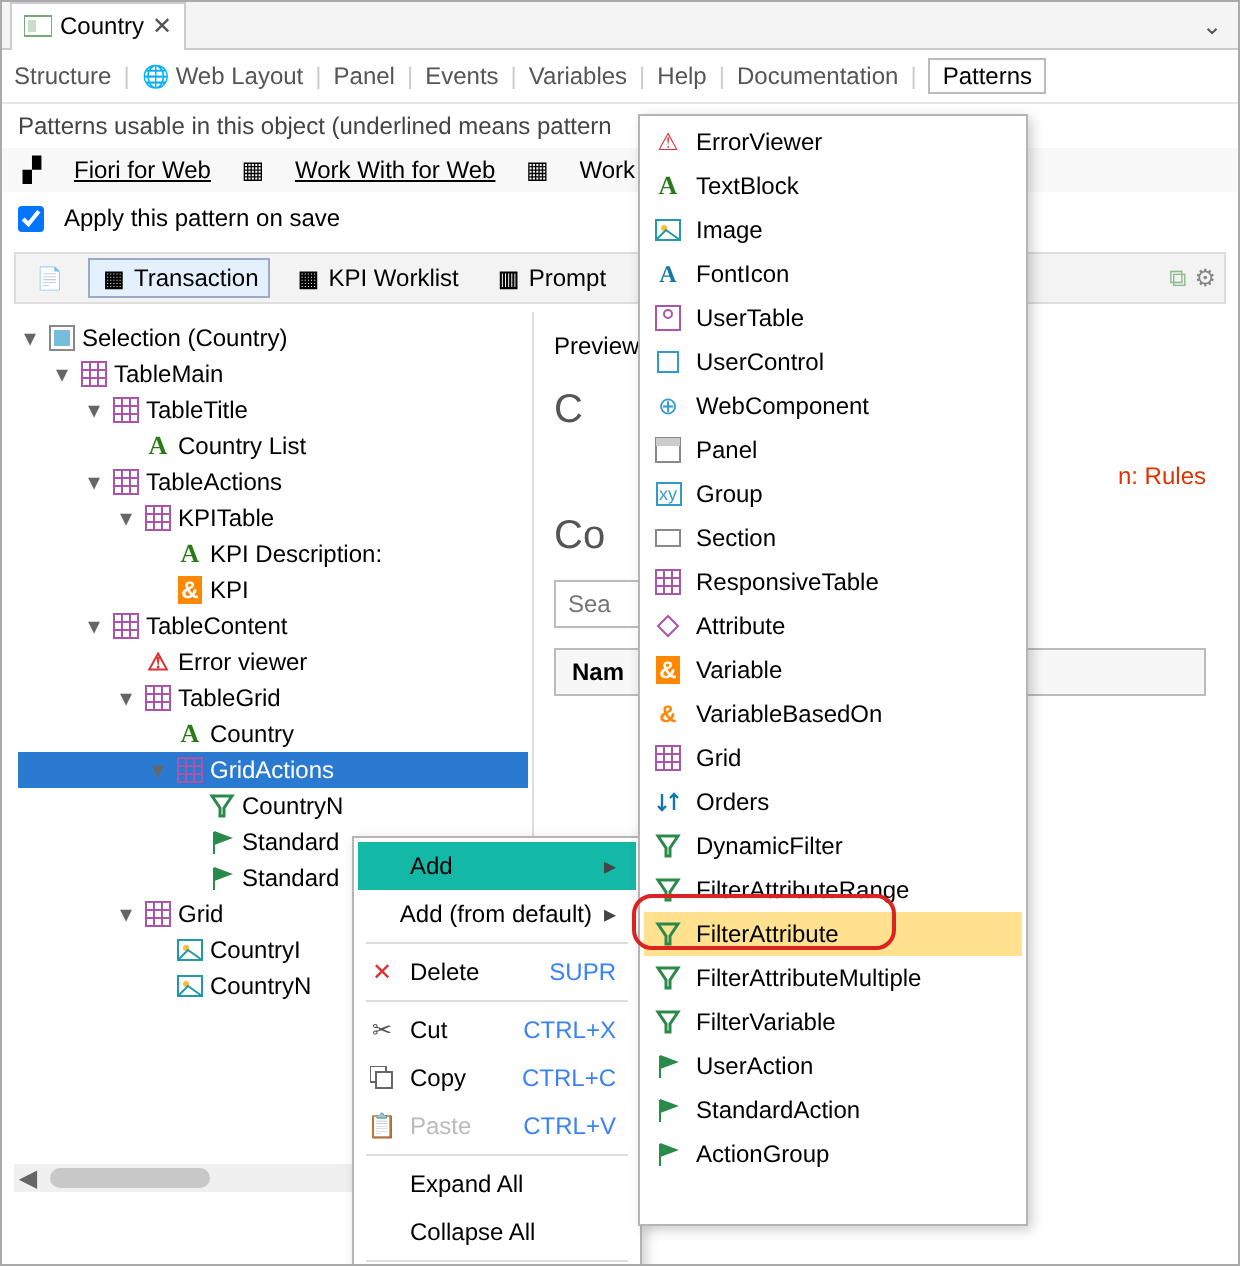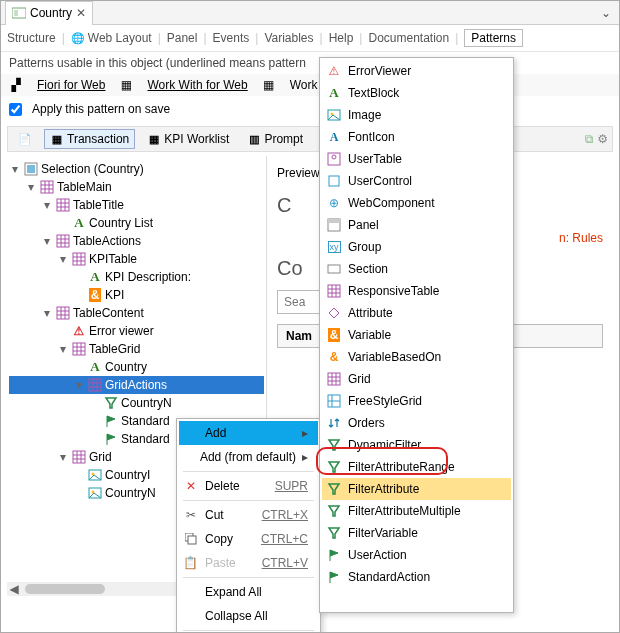--- a/index.html
+++ b/index.html
@@ -49,23 +49,23 @@
   .search-row .sbtn { width:24px;height:24px;border:1px solid #bbb;background:#fff;display:flex;align-items:center;justify-content:center;}
   .thead { border:1px solid #bbb; padding:4px 8px; background:#f7f7f7; font-weight:bold; }
   
   .scrollbar-h { position:absolute; bottom:0; left:0; right:0; height:14px; background:#f0f0f0; display:flex; align-items:center; }
   .scrollbar-h .thumb{width:80px;height:10px;background:#c8c8c8;margin-left:4px;border-radius:5px;}
   .scrollbar-h .arrow{width:14px;text-align:center;color:#666;}
   
   
   .ctx-menu { position:absolute; background:#fff; border:1px solid #b5b5b5; box-shadow:2px 2px 6px rgba(0,0,0,.2); padding:2px; z-index:50; }
   .ctx-item { display:flex; align-items:center; height:24px; padding:0 10px 0 4px; gap:6px; white-space:nowrap; cursor:default; }
-  .ctx-item.highlight { background:#0ea5e9; }
+  .ctx-item.highlight { background:#14b8a6; }
   .ctx-item .ico { width:16px; display:flex;justify-content:center;color:#555; }
-  .ctx-item .shortcut { margin-left:auto; color:#737373;text-decoration:underline; }
+  .ctx-item .shortcut { margin-left:auto; color:#3b82f6; }
   .ctx-item .arrow-r { margin-left:auto; color:#444; }
   .ctx-item.disabled { color:#bbb; }
   .ctx-sep { height:1px; background:#ddd; margin:2px 4px; }
   
   
   .submenu { position:absolute; background:#fff; border:1px solid #b5b5b5; box-shadow:2px 2px 6px rgba(0,0,0,.2); padding:2px; z-index:60; width:195px; }
   .sm-item { display:flex; align-items:center; height:22px; padding:0 8px 0 4px; gap:6px; white-space:nowrap; }
   .sm-item .ico {width:16px;display:flex;justify-content:center;}
   .sm-item.hl { background:#ffe18f; }
   .red-box{position:absolute;border:2px solid #d22;border-radius:10px;pointer-events:none;z-index:70;}
@@ -556,30 +556,20 @@
           <line x1="1" y1="9" x2="13" y2="9" stroke="#a5a"></line>
           <line x1="5" y1="1" x2="5" y2="13" stroke="#a5a"></line>
           <line x1="9" y1="1" x2="9" y2="13" stroke="#a5a"></line>
         </svg>
       </span>
       <span>Grid</span>
     </div>
     <div class="sm-item">
       <span class="ico">
         <svg width="14" height="14">
-          <rect x="1" y="1" width="12" height="12" fill="none" stroke="#39c"></rect>
-          <line x1="5" y1="1" x2="5" y2="13" stroke="#39c"></line>
-          <line x1="1" y1="7" x2="13" y2="7" stroke="#39c"></line>
-        </svg>
-      </span>
-      <span>FreeStyleGrid</span>
-    </div>
-    <div class="sm-item">
-      <span class="ico">
-        <svg width="14" height="14">
           <path d="M4 3 L4 11 M2 9 L4 11 L6 9 M10 11 L10 3 M8 5 L10 3 L12 5" fill="none" stroke="#17a" stroke-width="1.2"></path>
         </svg>
       </span>
       <span>Orders</span>
     </div>
     <div class="sm-item">
       <span class="ico">
         <svg width="14" height="14">
           <path d="M2 2 L12 2 L8 8 L8 12 L6 12 L6 8 Z" fill="none" stroke="#2a8a4a" stroke-width="1.5"></path>
         </svg>
@@ -626,17 +616,25 @@
       </span>
       <span>UserAction</span>
     </div>
     <div class="sm-item">
       <span class="ico">
         <svg width="14" height="14">
           <path d="M3 2 L3 13 M3 2 L11 5 L3 8" fill="#2a8a4a" stroke="#2a8a4a"></path>
         </svg>
       </span>
       <span>StandardAction</span>
+    </div>
+    <div class="sm-item">
+      <span class="ico">
+        <svg width="14" height="14">
+          <path d="M3 2 L3 13 M3 2 L11 5 L3 8" fill="#2a8a4a" stroke="#2a8a4a"></path>
+        </svg>
+      </span>
+      <span>ActionGroup</span>
     </div>
     <div class="sm-item"></div>
   </div>
 
 <div class="red-box" style="left:315px;top:446px;width:132px;height:28px;"></div>
 
 </body></html>

